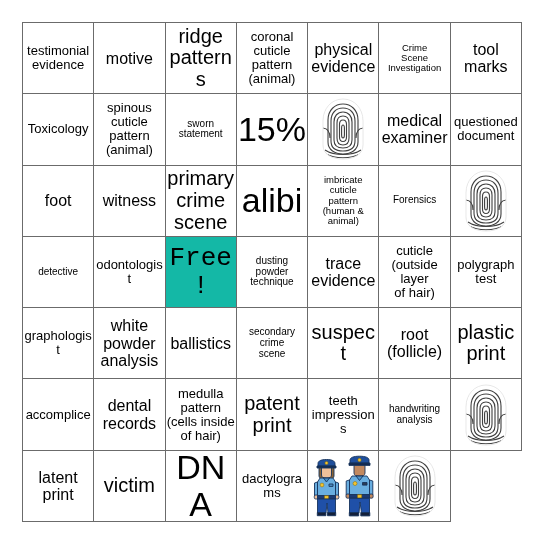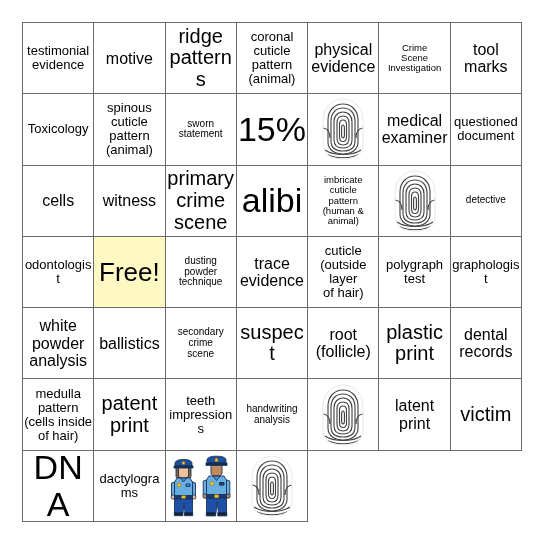--- a/index.html
+++ b/index.html
@@ -57,21 +57,22 @@
   
   .fs-xxl .cell-text { font-size: 34px; }
   .fs-xl  .cell-text { font-size: 16px; }
   .fs-lg  .cell-text { font-size: 20px; }
   .fs-md  .cell-text { font-size: 16px; }
   .fs-sm  .cell-text { font-size: 10px; }
   .fs-xs  .cell-text { font-size: 13px; }
   .fs-xxs .cell-text { font-size: 9.5px; }
 
   .cell.free {
-    background: #fef9c3;
+    background: #14b8a6;
+    font-family: Liberation Mono, monospace;
   }
   .cell.free .cell-text {
     font-size: 26px;
   }
 
   
   .fingerprint {
     width: 46px;
     height: 62px;
     position: relative;
@@ -172,39 +173,42 @@
 </div>
     <div class="cell fs-md">
       <span class="cell-text">medical
 examiner</span>
     </div>
     <div class="cell fs-xs">
       <span class="cell-text">questioned
 document</span>
     </div>
     <div class="cell fs-xl">
-      <span class="cell-text">cells</span>
+      <span class="cell-text">foot</span>
     </div>
     <div class="cell fs-md">
       <span class="cell-text">witness</span>
     </div>
     <div class="cell fs-lg">
       <span class="cell-text">primary
 crime
 scene</span>
     </div>
     <div class="cell fs-xxl">
       <span class="cell-text">alibi</span>
     </div>
     <div class="cell fs-xxs">
       <span class="cell-text">imbricate
 cuticle
 pattern
 (human &amp;
 animal)</span>
+    </div>
+    <div class="cell fs-sm">
+      <span class="cell-text">Forensics</span>
     </div>
     <div class="cell fs-md">
   <span class="fingerprint">
     <svg viewBox="0 0 46 62" xmlns="http://www.w3.org/2000/svg">
       <defs>
         <clipPath id="fpclip">
           <path d="M23 1 C34 1 43 10 43 23 L43 47 C43 56 35 61 23 61 C11 61 3 56 3 47 L3 23 C3 10 12 1 23 1 Z"></path>
         </clipPath>
       </defs>
       <g clip-path="url(#fpclip)">
@@ -277,20 +281,23 @@
       <span class="cell-text">suspect</span>
     </div>
     <div class="cell fs-md">
       <span class="cell-text">root
 (follicle)</span>
     </div>
     <div class="cell fs-lg">
       <span class="cell-text">plastic
 print</span>
     </div>
+    <div class="cell fs-xs">
+      <span class="cell-text">accomplice</span>
+    </div>
     <div class="cell fs-md">
       <span class="cell-text">dental
 records</span>
     </div>
     <div class="cell fs-xs">
       <span class="cell-text">medulla
 pattern
 (cells inside
 of hair)</span>
     </div>

